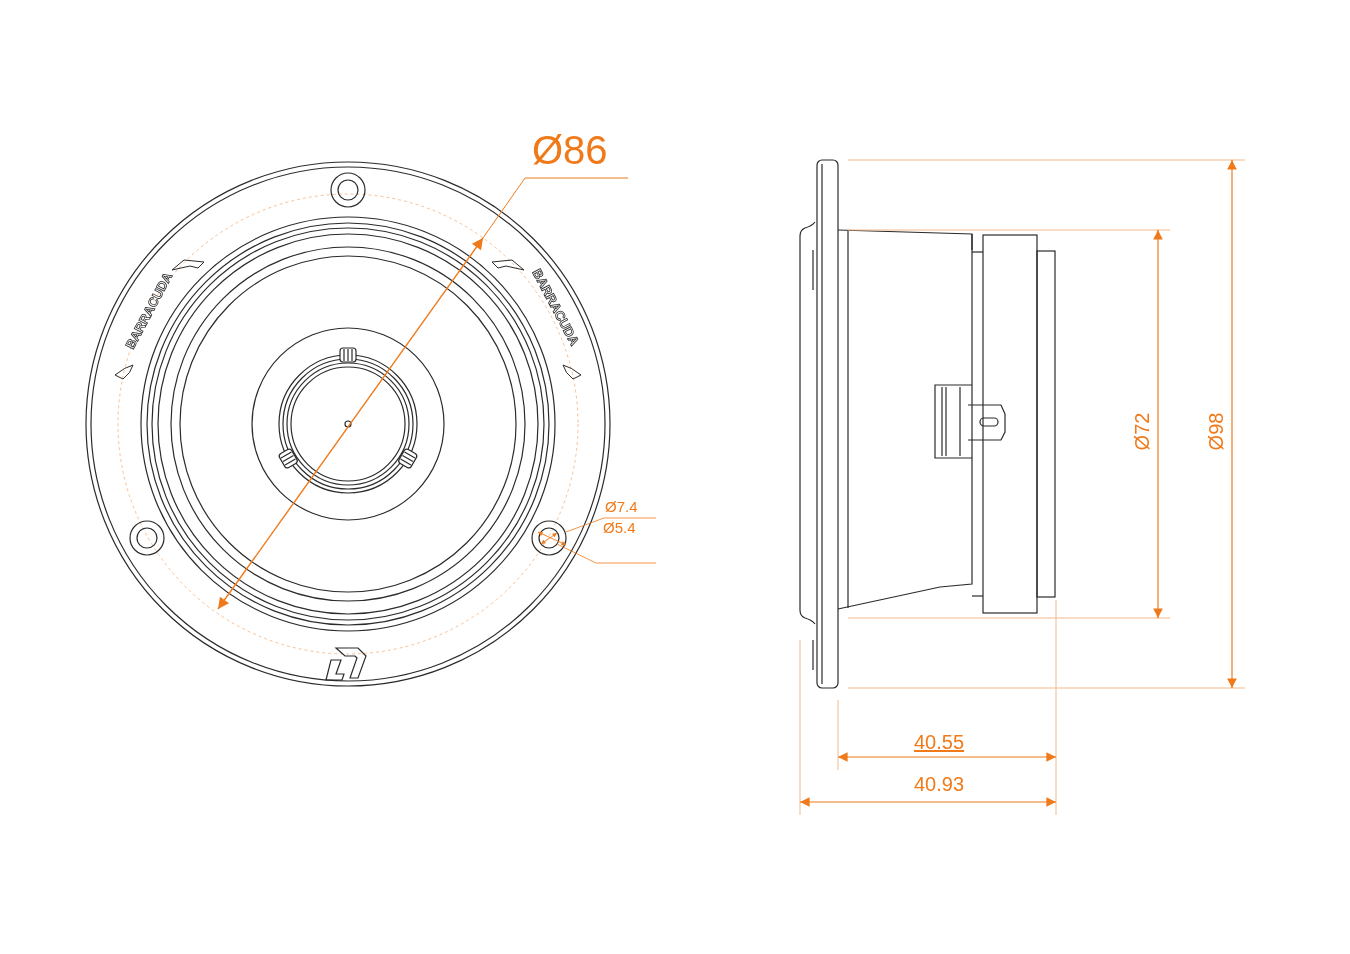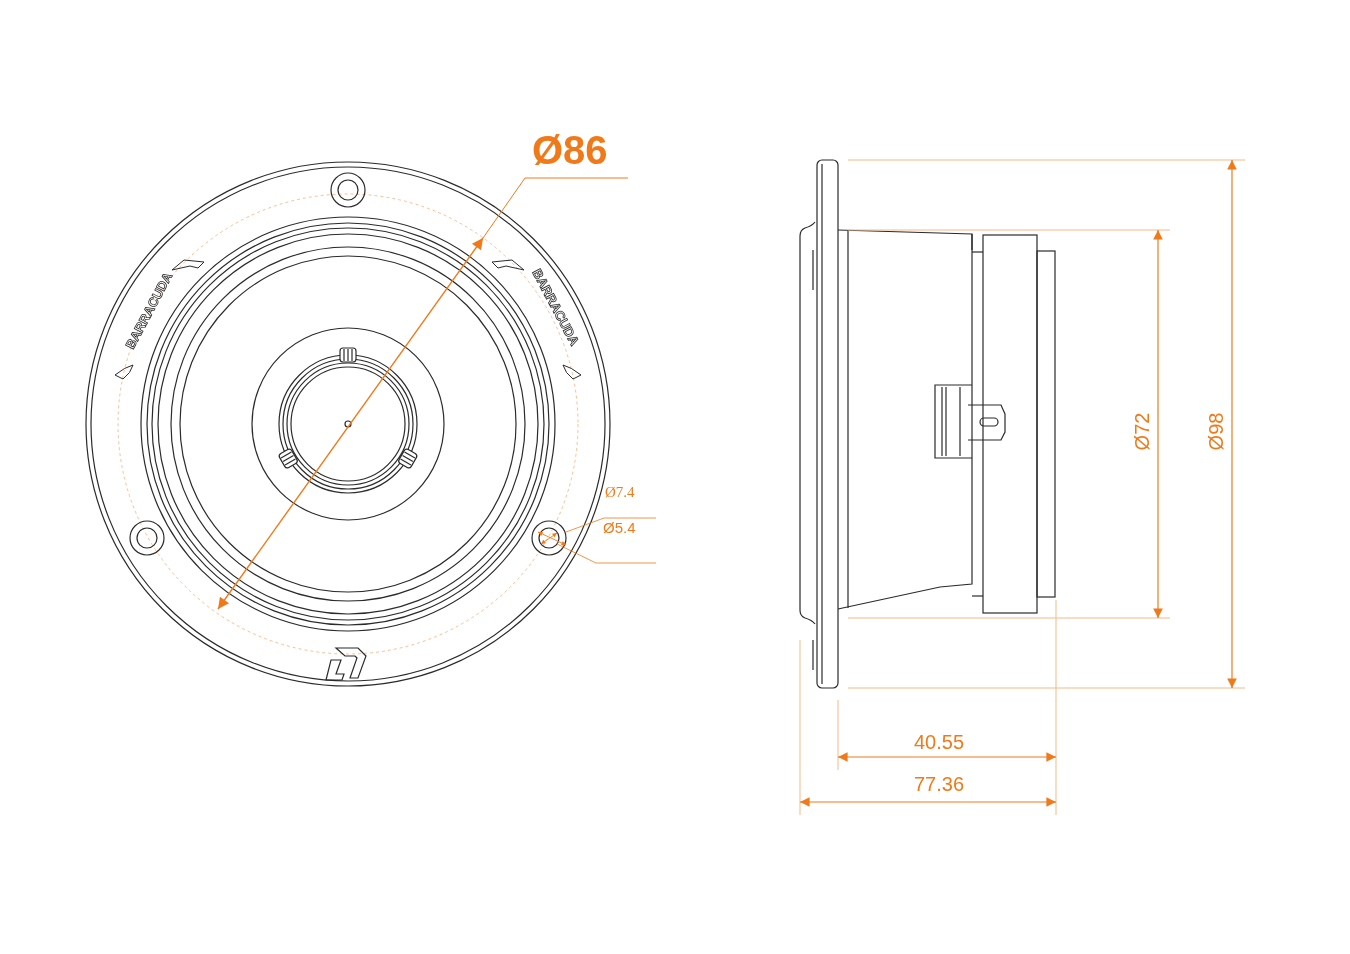--- a/index.html
+++ b/index.html
@@ -144,19 +144,19 @@
     <line x1="838" y1="700" x2="838" y2="770" stroke="#f5b98a" stroke-width="1"></line>
     <line x1="1056" y1="600" x2="1056" y2="815" stroke="#f5b98a" stroke-width="1"></line>
 
     <line x1="1232" y1="160" x2="1232" y2="688" stroke="#f07a1a" stroke-width="1.2" marker-start="url(#arr)" marker-end="url(#arr)"></line>
     <line x1="1158" y1="230" x2="1158" y2="618" stroke="#f07a1a" stroke-width="1.2" marker-start="url(#arr)" marker-end="url(#arr)"></line>
     <line x1="838" y1="757" x2="1056" y2="757" stroke="#f07a1a" stroke-width="1.2" marker-start="url(#arr)" marker-end="url(#arr)"></line>
     <line x1="800" y1="802" x2="1056" y2="802" stroke="#f07a1a" stroke-width="1.2" marker-start="url(#arr)" marker-end="url(#arr)"></line>
   </g>
 </svg>
 
-<div class="dim-text big" style="left:532px;top:128px;font-weight:bold;">Ø86</div>
-<div class="dim-text small" style="left:605px;top:484px;font-family:Liberation Serif, serif;">Ø7.4</div>
+<div class="dim-text big" style="left:532px;top:128px;">Ø86</div>
+<div class="dim-text small" style="left:605px;top:498px;">Ø7.4</div>
 <div class="dim-text small" style="left:603px;top:519px;">Ø5.4</div>
 <div class="dim-text mid vert" style="left:1122px;top:420px;width:40px;text-align:center;">Ø72</div>
 <div class="dim-text mid vert" style="left:1196px;top:420px;width:40px;text-align:center;">Ø98</div>
-<div class="dim-text mid" style="left:914px;top:731px;">40.55</div>
-<div class="dim-text mid" style="left:914px;top:773px;">77.36</div>
+<div class="dim-text mid" style="left:914px;top:731px;text-decoration:underline;">40.55</div>
+<div class="dim-text mid" style="left:914px;top:773px;">40.93</div>
 
 </body></html>

